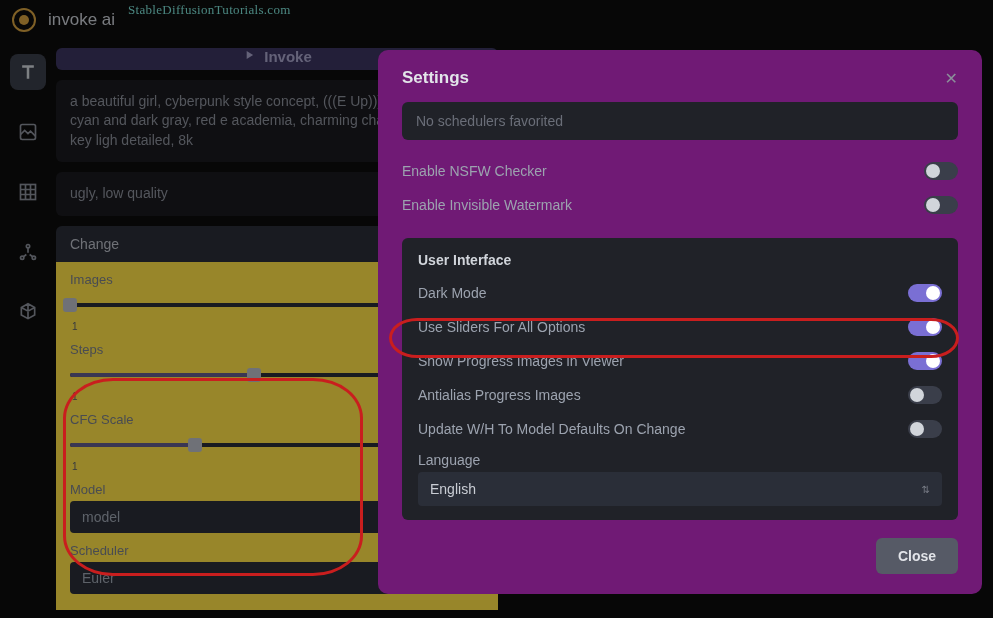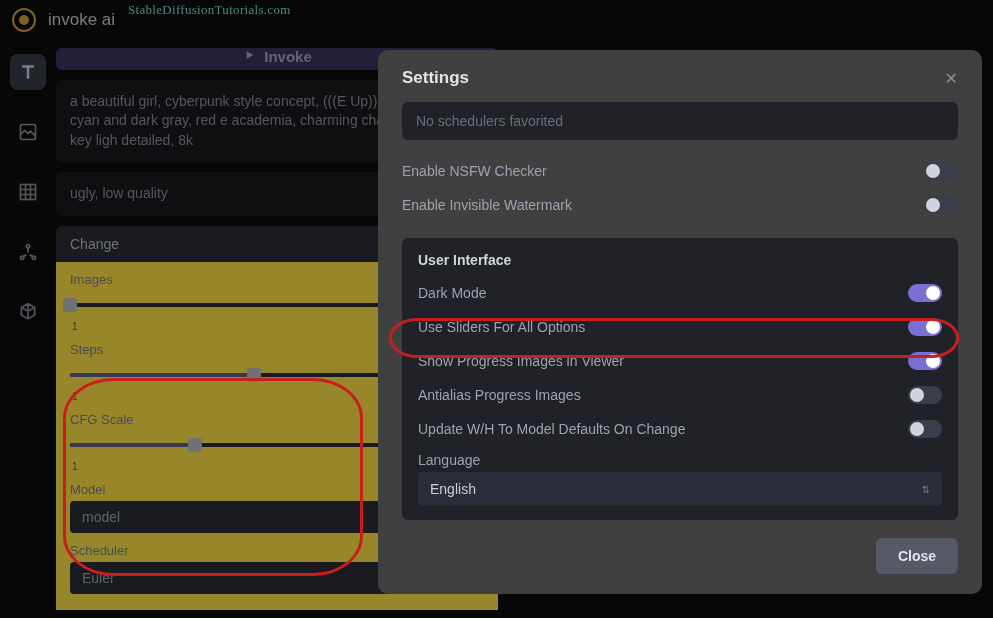--- a/index.html
+++ b/index.html
@@ -24,21 +24,21 @@
 .param-label { font-size: 13px; color: #7a7e88; margin-bottom: 4px; }
 .slider-wrap { display: flex; align-items: center; gap: 10px; }
 .slider-track { flex: 1; height: 4px; background: #2a2e38; border-radius: 2px; position: relative; }
 .slider-fill { height: 100%; background: #615c8a; border-radius: 2px; }
 .slider-thumb { position: absolute; top: -5px; width: 14px; height: 14px; background: #b9bdc6; border-radius: 3px; transform: translateX(-50%); }
 .slider-val { width: 36px; height: 28px; background: #2a2e38; border-radius: 4px; display: flex; align-items: center; justify-content: center; font-size: 13px; color: #d1d5db; font-weight: 600; }
 .slider-limits { display: flex; justify-content: space-between; font-size: 10px; color: #5a5e68; margin-top: 2px; padding: 0 40px 0 2px; }
 .dropdown { background: #2a2e38; border-radius: 4px; padding: 8px 12px; color: #9ca3af; font-size: 14px; margin-top: 2px; display: flex; justify-content: space-between; align-items: center; }
 .red-circle-1 { position: absolute; left: 63px; top: 378px; width: 300px; height: 198px; border: 3px solid #c91e1e; border-radius: 50px/40px; pointer-events: none; z-index: 50; }
 .overlay { position: absolute; inset: 0; background: rgba(0,0,0,0.4); }
-.modal { position: absolute; left: 378px; top: 50px; width: 604px; background: #404040; border-radius: 10px; padding: 0; z-index: 100; }
+.modal { position: absolute; left: 378px; top: 50px; width: 604px; background: #701a75; border-radius: 10px; padding: 0; z-index: 100; }
 .modal-header { display: flex; justify-content: space-between; align-items: center; padding: 18px 24px 14px; }
 .modal-title { color: #e2e4e9; font-size: 17px; font-weight: 600; }
 .close-x { color: #8b8f9a; cursor: pointer; font-size: 16px; }
 .modal-body { padding: 0 24px 18px; }
 .fav-box { background: #202228; border-radius: 6px; padding: 11px 14px; color: #6a6e78; font-size: 14px; margin-bottom: 14px; }
 .setting-row { display: flex; justify-content: space-between; align-items: center; padding: 8px 0; }
 .setting-label { color: #9ca3af; font-size: 14px; }
 .toggle { width: 34px; height: 18px; background: #3a3e4a; border-radius: 9px; position: relative; cursor: pointer; }
 .toggle.on { background: #7a6fd4; }
 .toggle-knob { position: absolute; top: 2px; left: 2px; width: 14px; height: 14px; background: #d1d5db; border-radius: 50%; transition: none; }

